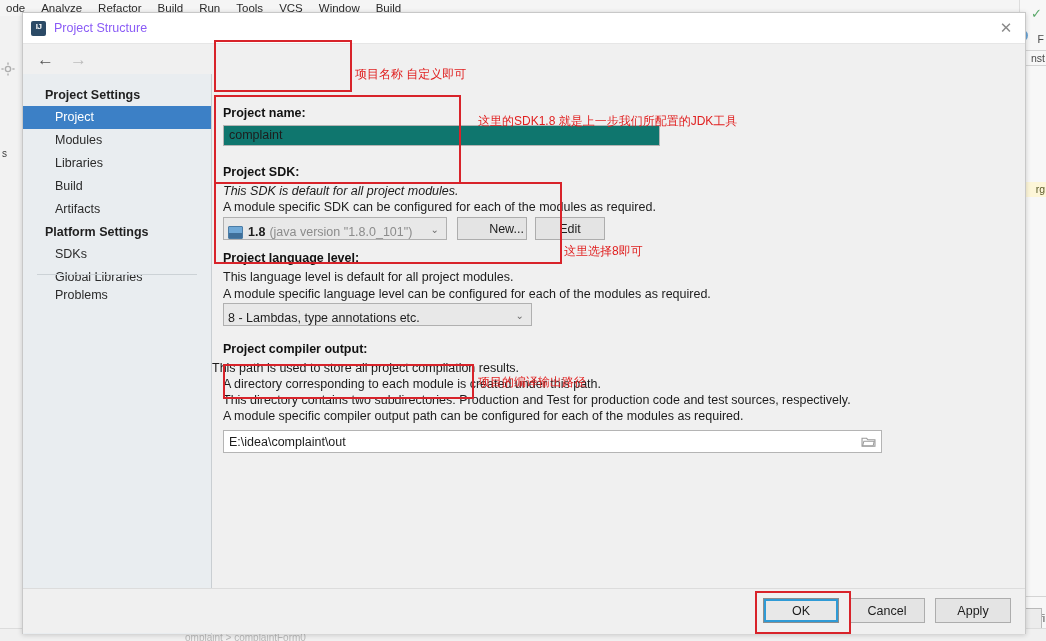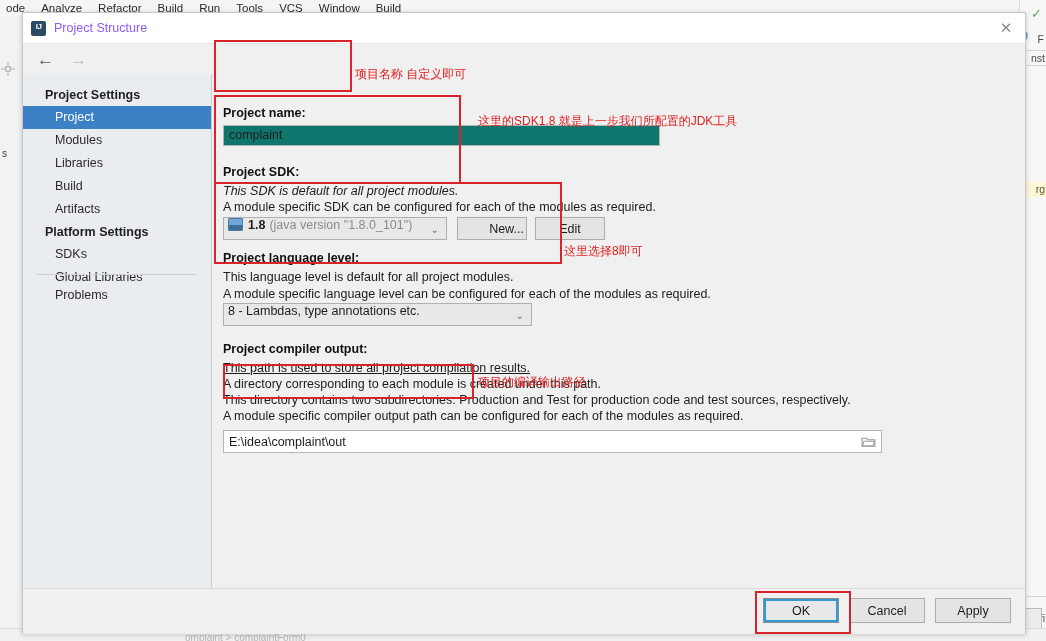--- a/index.html
+++ b/index.html
@@ -117,21 +117,21 @@
 
   .field-row{position:absolute;}
   .text-input{
     height:21px;border:1px solid #b4b4b4;background:#0f766e;
     font-size:12.5px;color:#1d1d1d;padding:0 5px;line-height:21px;
     box-sizing:border-box;
   }
   .combo{
     height:23px;border:1px solid #b0b0b0;background:#e8e8e8;
     font-size:12.5px;color:#7a7a7a;box-sizing:border-box;
-    display:flex;align-items:flex-start;padding:0 4px;position:relative;
+    display:flex;align-items:flex-end;padding:0 4px;position:relative;
   }
   .combo .caret{
     position:absolute;right:7px;top:50%;transform:translateY(-50%);
     font-size:10px;color:#6e6e6e;
   }
   .combo-lang{background:#e8e8e8;color:#1d1d1d;}
   .sdk-icon{
     width:13px;height:11px;margin-right:5px;flex:none;position:relative;
     background:linear-gradient(#6fa8d6 0 55%, #3f6f99 55% 100%);
     border:1px solid #4a7ca6;border-radius:1px;
@@ -284,21 +284,21 @@
       <div class="field-row desc-line" style="left:11px;top:212px;">A module specific language level can be configured for each of the modules as required.</div>
 
       <div class="combo combo-lang" style="position:absolute;left:11px;top:229px;width:309px;">
         <span>8 - Lambdas, type annotations etc.</span>
         <span class="caret">⌄</span>
       </div>
 
       <div class="field-row" style="left:11px;top:268px;">
         <span class="label-bold">Project compiler output:</span>
       </div>
-      <div class="field-row desc-line" style="left:11px;top:286px;text-decoration:underline;">This path is used to store all project compilation results.</div>
+      <div class="field-row desc-line" style="left:0;top:286px;">This path is used to store all project compilation results.</div>
       <div class="field-row desc-line" style="left:11px;top:318px;">This directory contains two subdirectories: Production and Test for production code and test sources, respectively.</div>
       <div class="field-row desc-line" style="left:11px;top:302px;">A directory corresponding to each module is created under this path.</div>
       <div class="field-row desc-line" style="left:11px;top:334px;">A module specific compiler output path can be configured for each of the modules as required.</div>
 
       <div style="position:absolute;left:11px;top:356px;width:659px;height:23px;border:1px solid #b4b4b4;background:#ffffff;box-sizing:border-box;">
         <input style="position: absolute; left: 0px; top: 0px; width: 625px; height: 21px; border: none; outline: none; background: transparent; font-size: 12.5px; color: rgb(29, 29, 29); padding: 0px 5px; font-family: &quot;Liberation Sans&quot;, sans-serif; box-sizing: border-box;" value="E:\idea\complaint\out">
         <span class="browse-btn">
           <svg width="15" height="12" viewBox="0 0 16 13">
             <path d="M1 2.5h5l1.3 1.6H15v7H1z" fill="none" stroke="#9a9a9a" stroke-width="1.2"></path>
             <path d="M3 5.6h11.2L13 10.6H1.6z" fill="#ffffff" stroke="#9a9a9a" stroke-width="1.1"></path>

